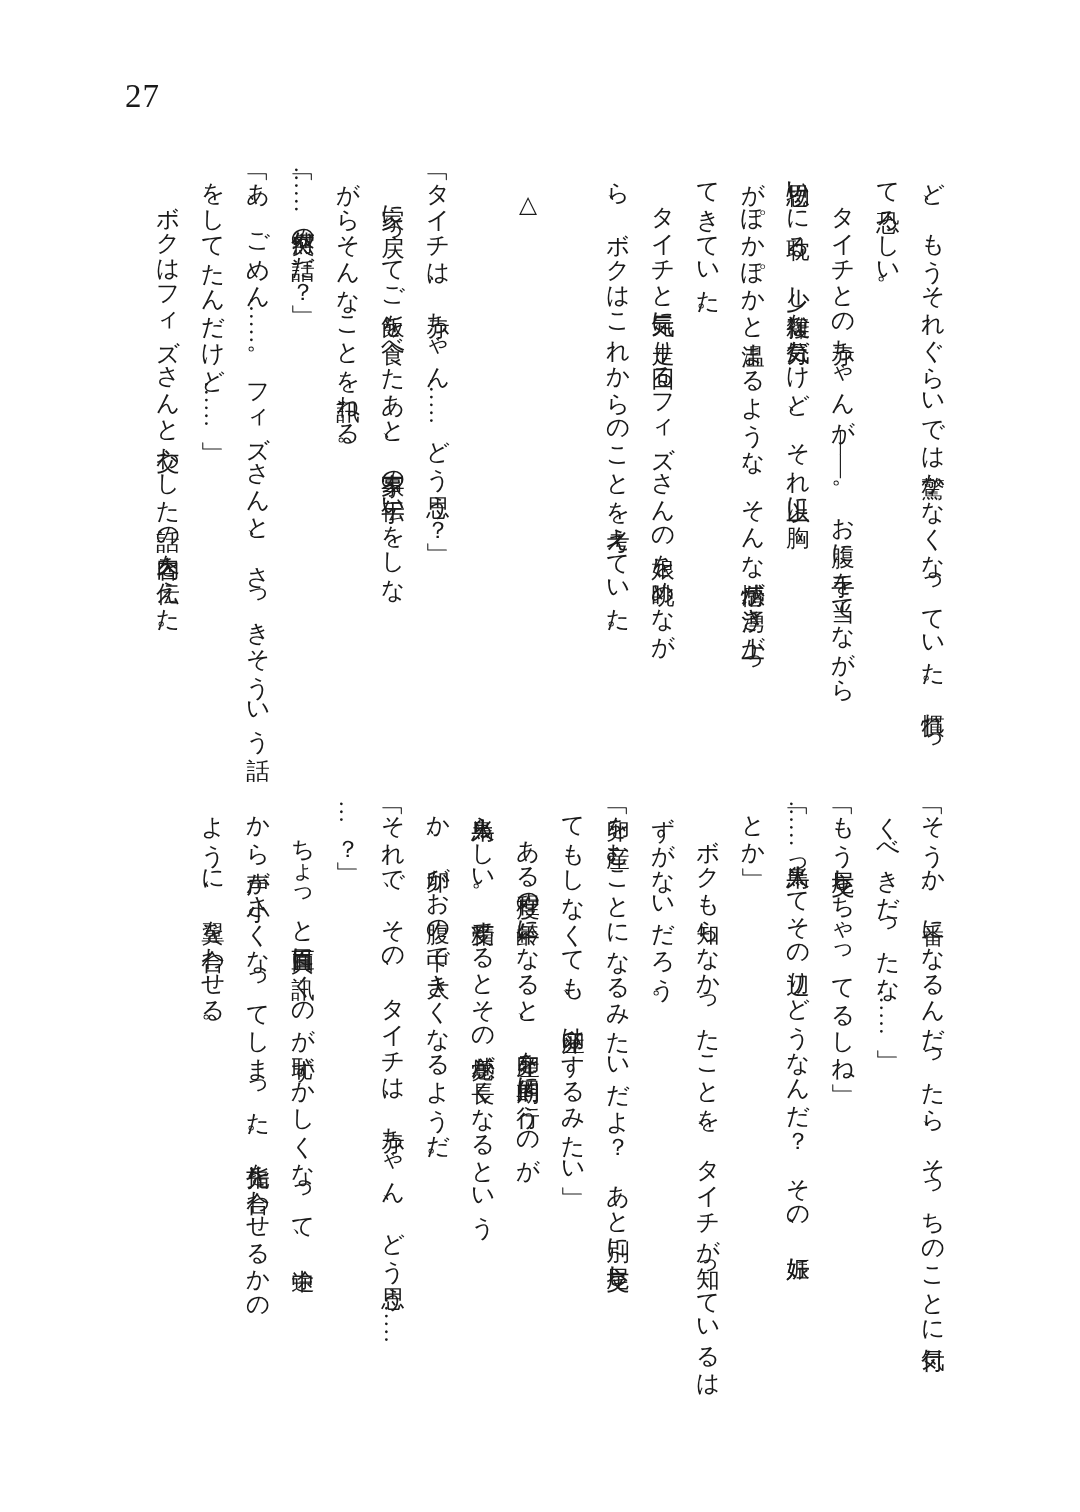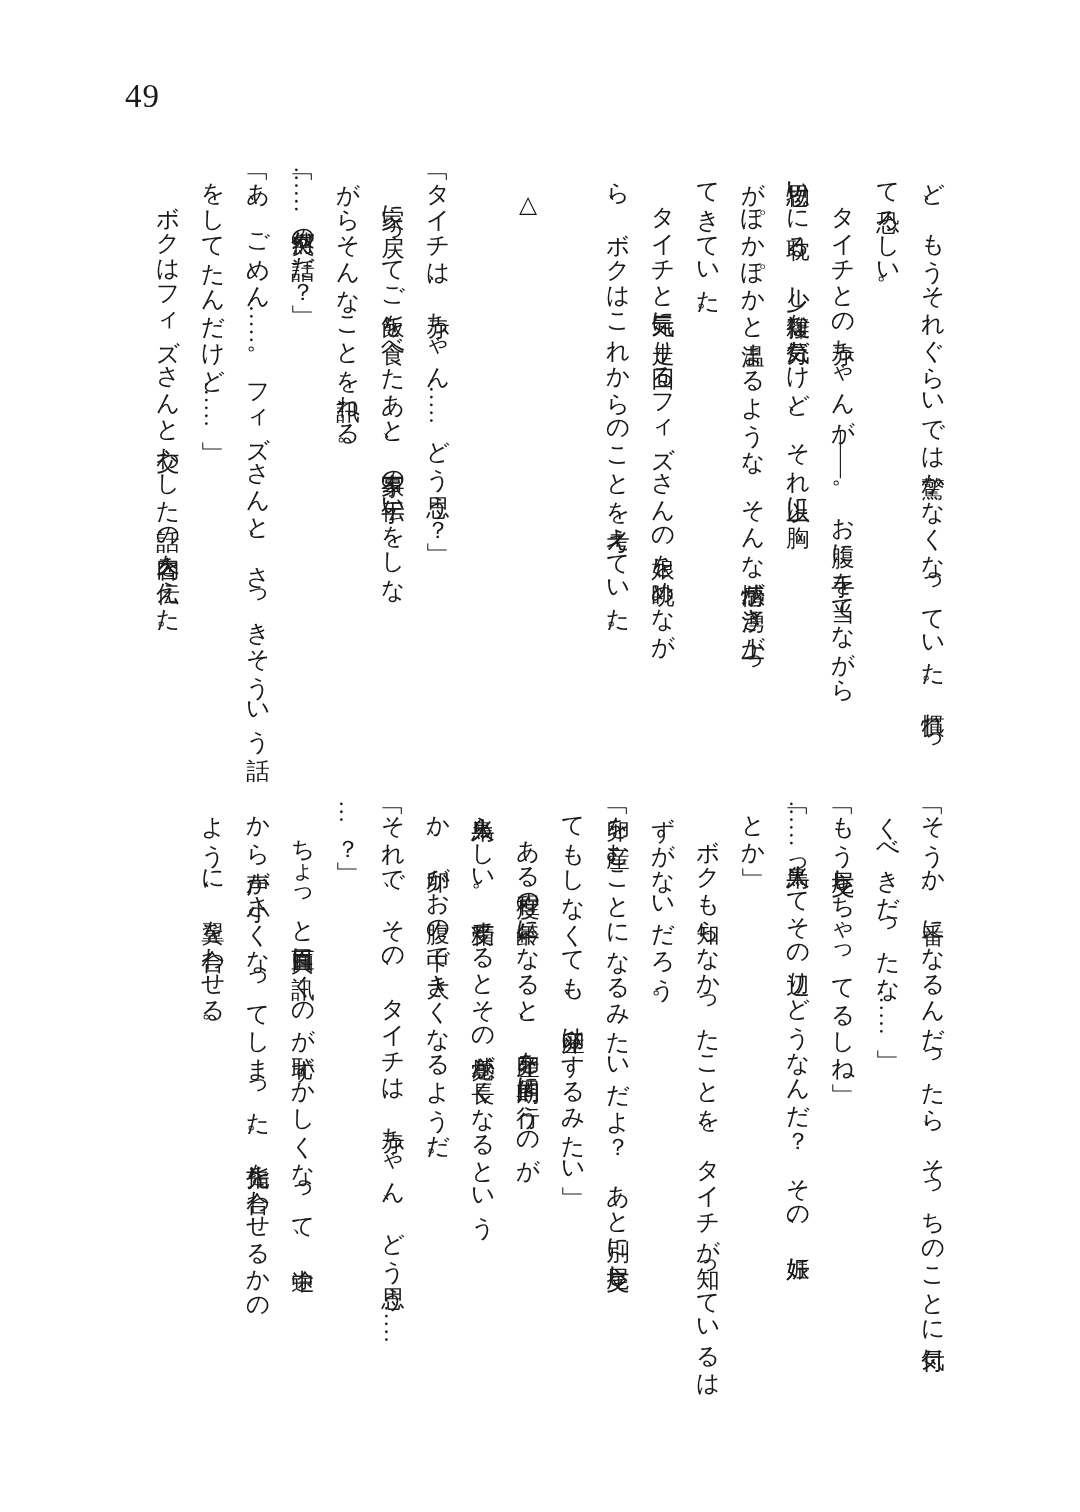--- a/index.html
+++ b/index.html
@@ -49,21 +49,21 @@
     line-height: 45px;
     white-space: nowrap;
     overflow: visible;
   }
 </style>
 </head>
 <body>
 
 <div class="page">
 
-  <div class="page-number">49</div>
+  <div class="page-number">27</div>
 
   <div class="vtext top-block">
       <p class="vline">ど、もうそれぐらいでは驚かなくなっていた。慣れっ</p>
       <p class="vline">て恐ろしい。</p>
       <p class="vline">　タイチとの赤ちゃんが――。お腹に手を当てながら</p>
       <p class="vline">物思いに耽る。少し複雑な気分だけど、それ以上に胸</p>
       <p class="vline">がぽかぽかと温まるような、そんな感情が湧き上がっ</p>
       <p class="vline">てきていた。</p>
       <p class="vline">　タイチと元気に走り回るフィズさんの娘を眺めなが</p>
       <p class="vline">ら、ボクはこれからのことを考えていた。</p>

